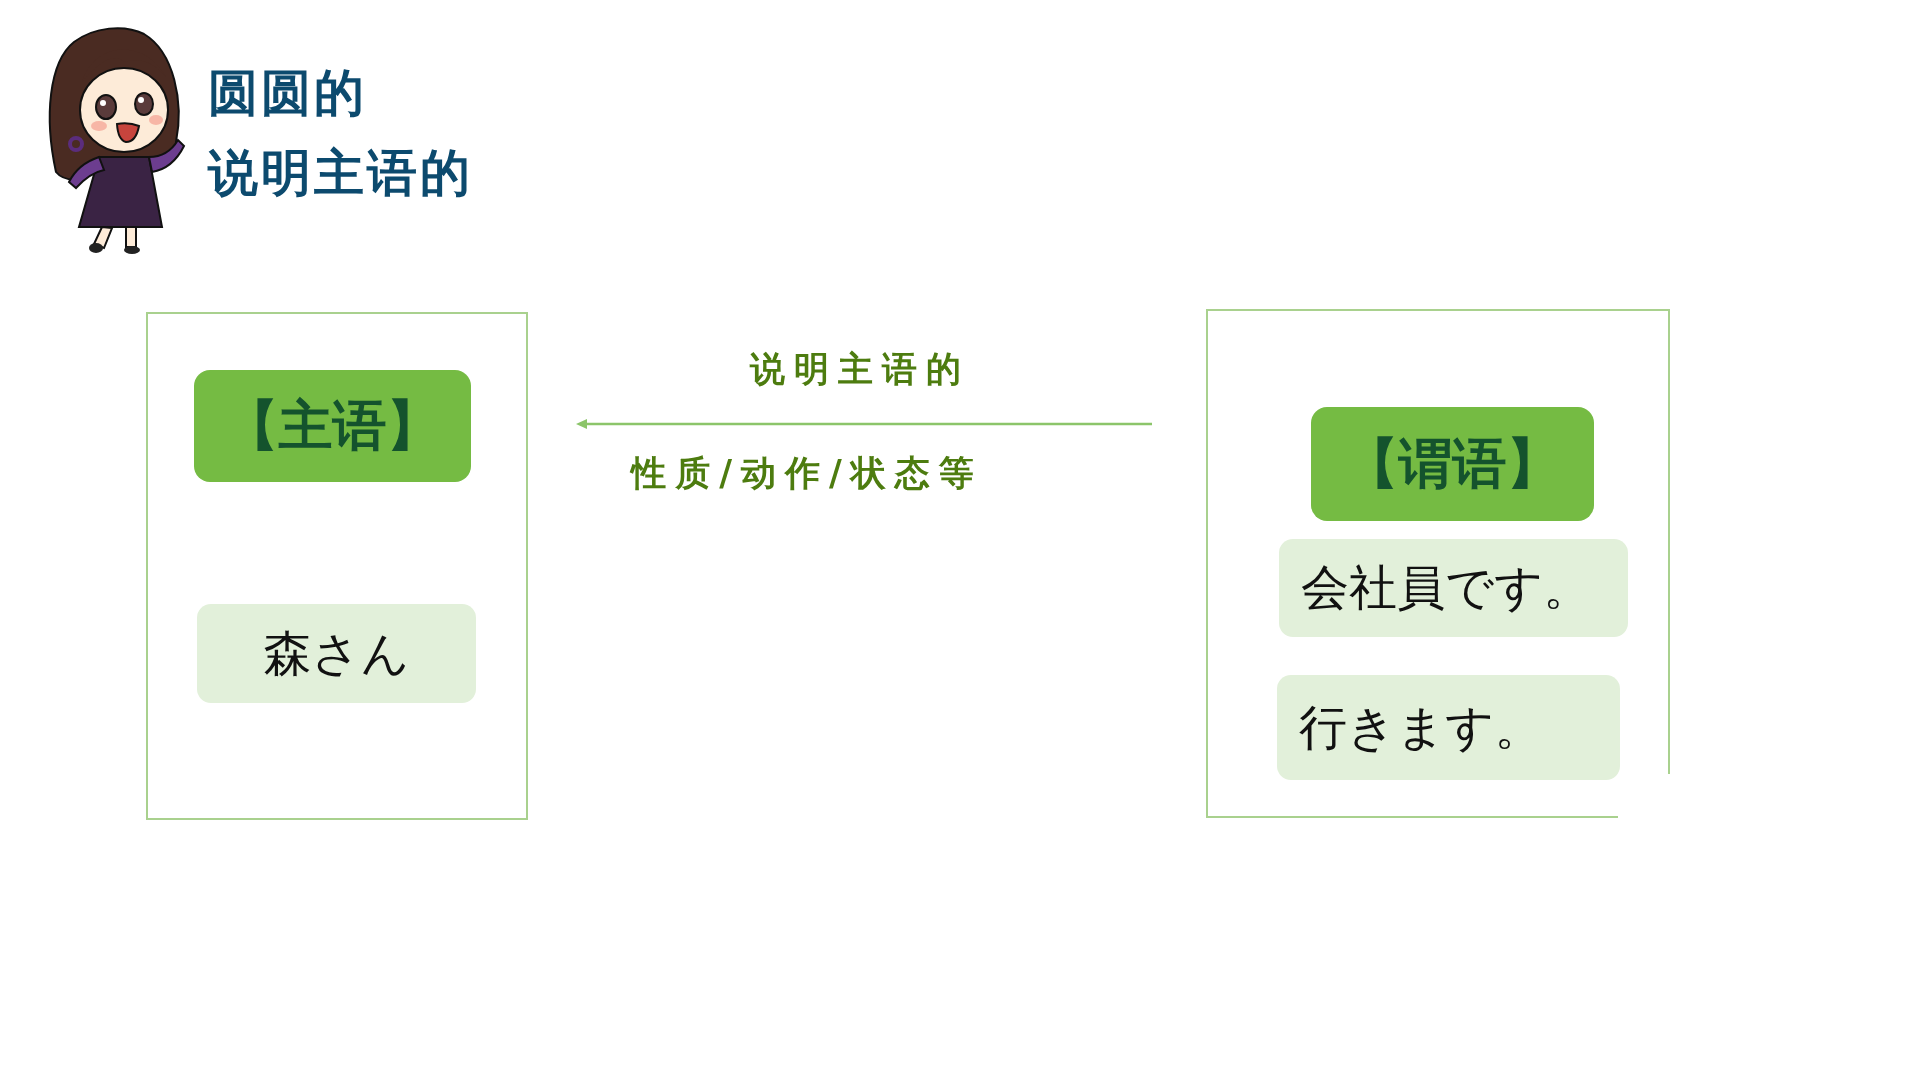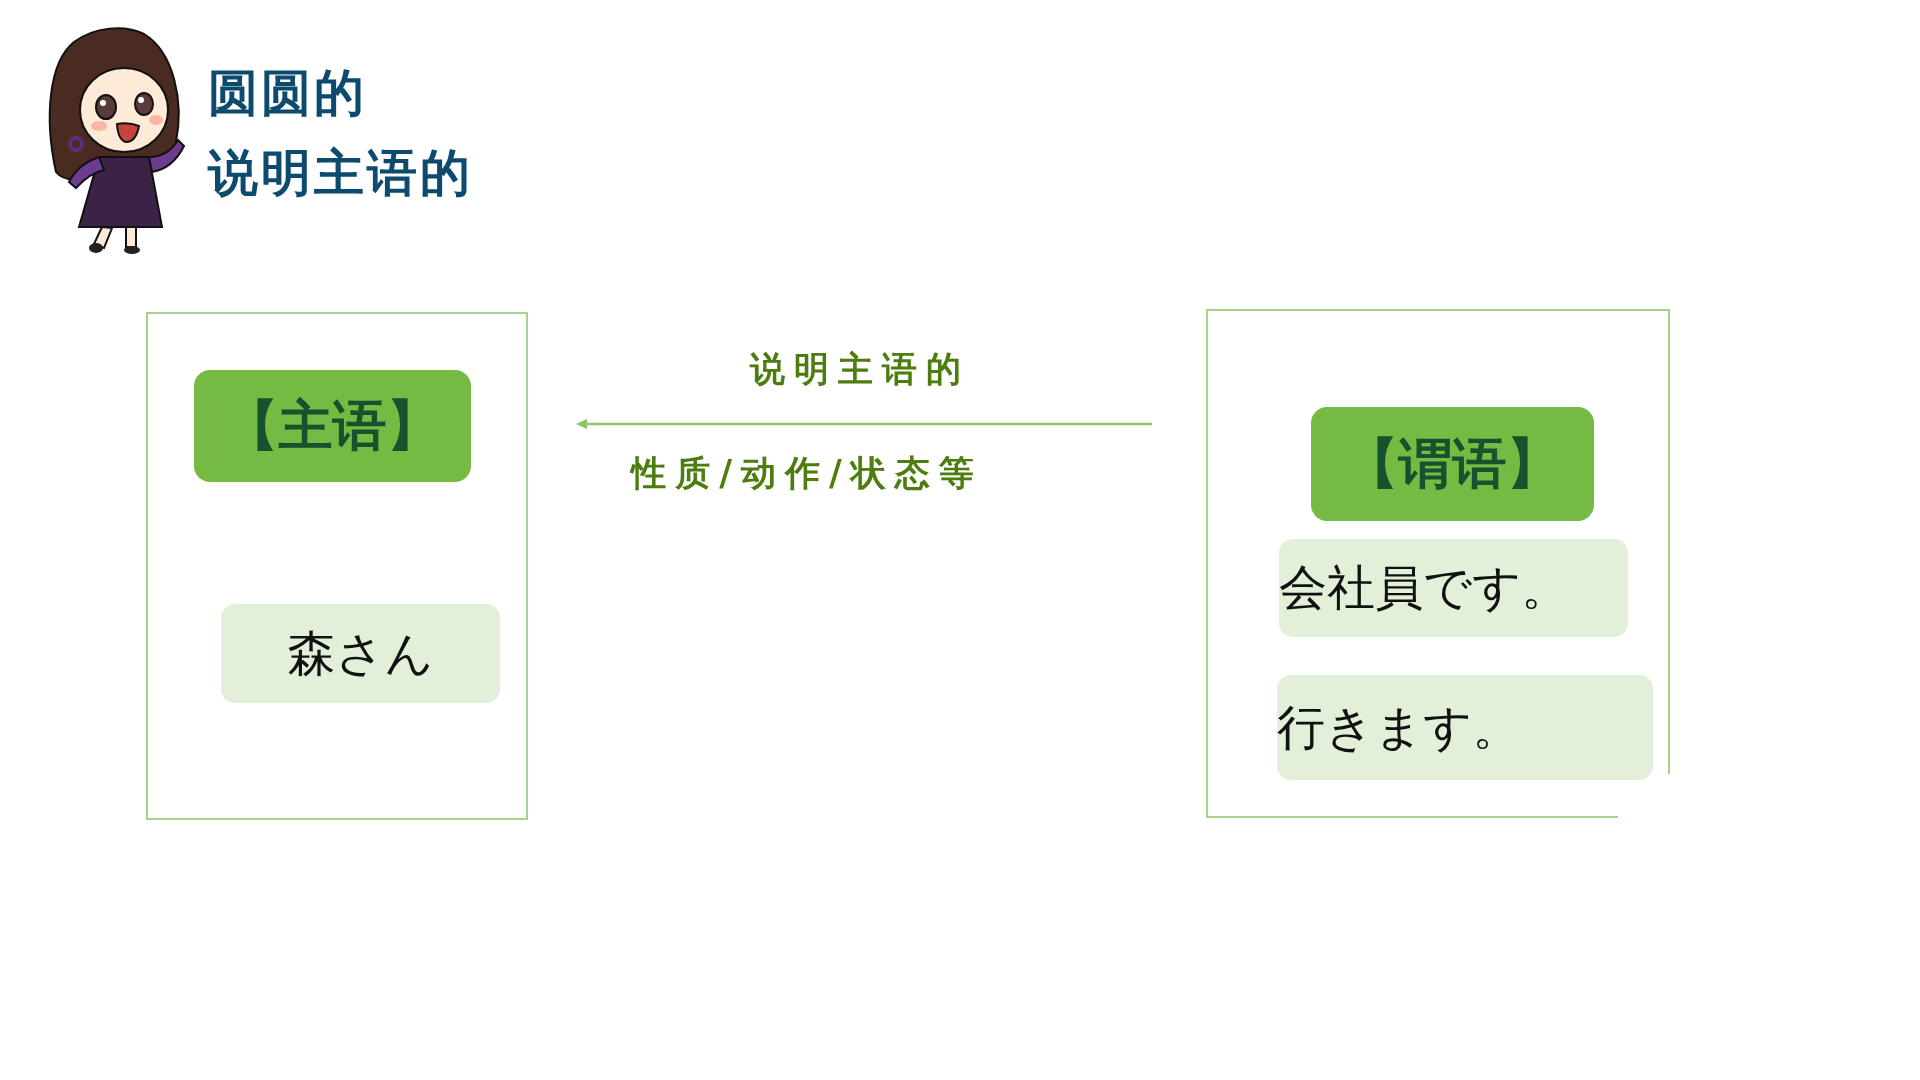--- a/index.html
+++ b/index.html
@@ -5,22 +5,22 @@
   html, body { margin:0; padding:0; }
   body { width:1920px; height:1080px; background:#ffffff; position:relative; overflow:hidden;
          font-family:"DejaVu Sans", "Liberation Sans", sans-serif; color:#111; }
   .abs { position:absolute; }
   .title-line { position:absolute; left:208px; font-size:50px; font-weight:bold; letter-spacing:3px; line-height:1; color:#0c4a6e; white-space:nowrap; }
   .box { position:absolute; border:2px solid #a9d18e; box-sizing:border-box; background:#fff; }
   .pill-dark { position:absolute; background:#75bb43; border-radius:16px; display:flex; align-items:center; justify-content:center;
                font-family:"DejaVu Serif", "Liberation Serif", serif; font-weight:bold; font-size:54px; color:#14532d; }
   .pill-light { position:absolute; background:#e2f0da; border-radius:14px; display:flex; align-items:center;
                 font-family:"DejaVu Serif", "Liberation Serif", serif; font-size:48px; color:#111; }
-  .center { justify-content:center;margin-left:24px; }
-  .left-pad { justify-content:flex-start; box-sizing:border-box; }
+  .center { justify-content:center; }
+  .left-pad { justify-content:flex-start; padding-left:22px; box-sizing:border-box; }
   .relation-text { position:absolute; font-family:"DejaVu Serif", "Liberation Serif", serif; font-weight:bold; font-size:35px;
                    letter-spacing:9px; color:#4d7c0f; white-space:nowrap; transform:translateX(-50%); }
   .mask { position:absolute; background:#fff; }
 </style>
 </head>
 <body>
 
 <div class="abs" style="left:44px;top:22px;width:145px;height:232px;">
   <svg width="145" height="232" viewBox="0 0 145 232">
 
@@ -70,13 +70,13 @@
 </div>
 <div class="relation-text" style="left:807px;top:450px;">性质/动作/状态等</div>
 
 <div class="box" style="left:1206px;top:309px;width:464px;height:509px;"></div>
 
 <div class="mask" style="left:1664px;top:774px;width:10px;height:48px;"></div>
 <div class="mask" style="left:1618px;top:810px;width:56px;height:12px;"></div>
 
 <div class="pill-dark" style="left:1311px;top:367px;width:283px;height:114px;margin-top:40px;">【谓语】</div>
 <div class="pill-light left-pad" style="left:1279px;top:539px;width:349px;height:98px;">会社員です。</div>
-<div class="pill-light left-pad" style="left:1277px;top:675px;width:376px;height:105px;">行きます。</div>
+<div class="pill-light left-pad" style="left:1277px;top:675px;width:343px;height:105px;">行きます。</div>
 
 </body></html>

